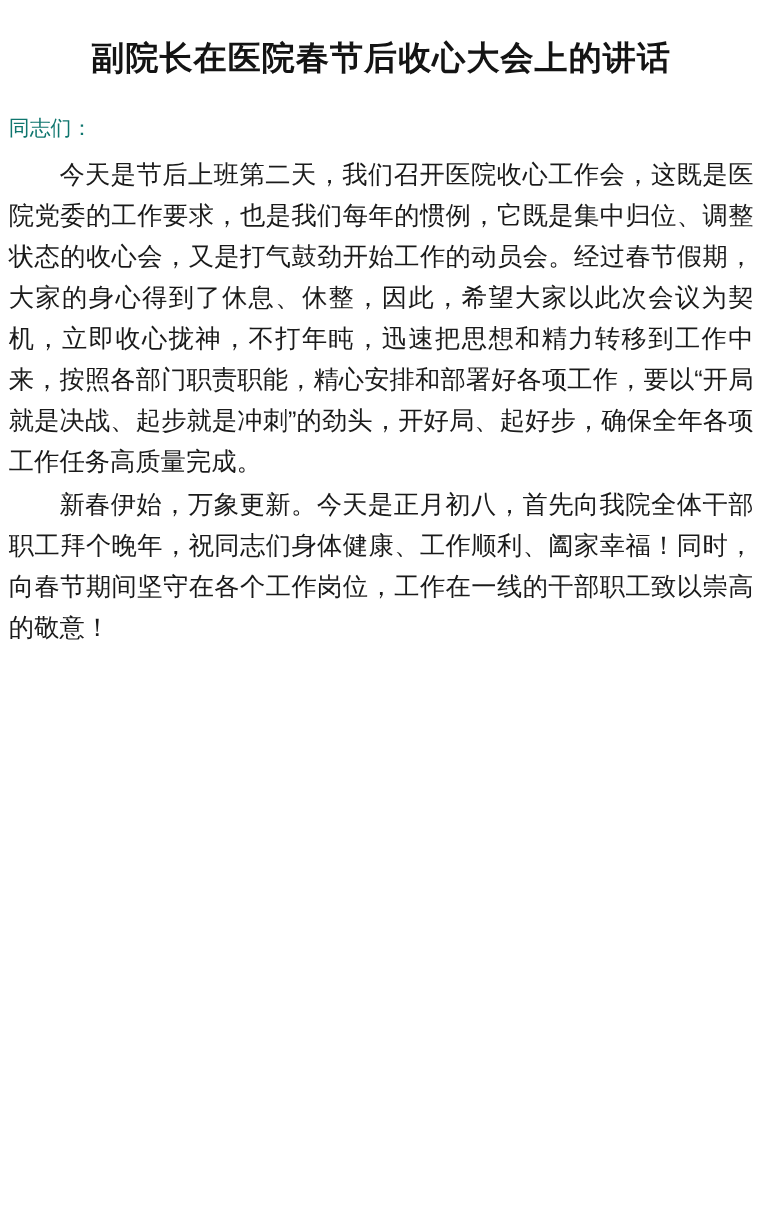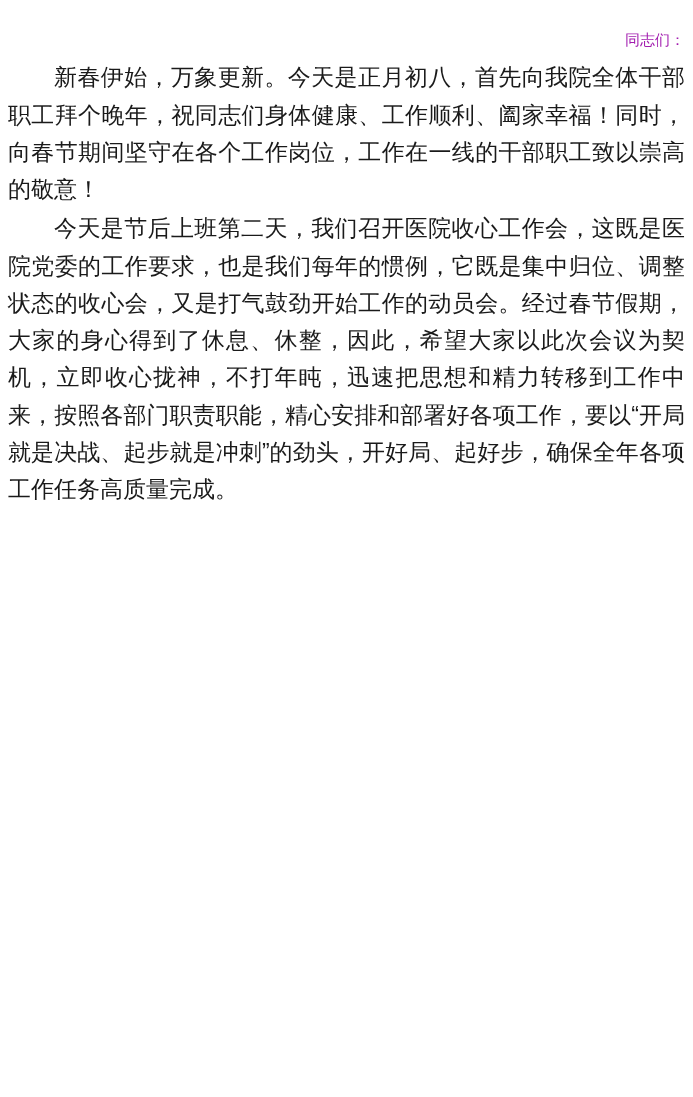--- a/index.html
+++ b/index.html
@@ -23,42 +23,42 @@
   .doc-title {
     font-size: 30px;
     font-weight: bold;
     text-align: center;
     letter-spacing: 1px;
     line-height: 1.3;
     margin: 6px 0 30px 0;
     color: #141414;
   }
   .salutation {
-    font-size: 15px;
+    font-size: 19px;
     line-height: 1.55;
     margin: 0 0 8px 0;
-    color: #a21caf;
-    text-align: right;
+    color: #0f766e;
   }
   .para {
     font-size: 23px;
     line-height: 1.62;
     text-align: justify;
     text-justify: inter-ideograph;
     margin: 0 0 2px 0;
     text-indent: 2em;
     color: #1a1a1a;
   }
 </style>
 </head>
 <body>
 
 <div class="page">
 
+  <h1 class="doc-title">副院长在医院春节后收心大会上的讲话</h1>
 
   <p class="salutation">同志们：</p>
 
+  <p class="para">今天是节后上班第二天，我们召开医院收心工作会，这既是医院党委的工作要求，也是我们每年的惯例，它既是集中归位、调整状态的收心会，又是打气鼓劲开始工作的动员会。经过春节假期，大家的身心得到了休息、休整，因此，希望大家以此次会议为契机，立即收心拢神，不打年盹，迅速把思想和精力转移到工作中来，按照各部门职责职能，精心安排和部署好各项工作，要以“开局就是决战、起步就是冲刺”的劲头，开好局、起好步，确保全年各项工作任务高质量完成。</p>
+
   <p class="para">新春伊始，万象更新。今天是正月初八，首先向我院全体干部职工拜个晚年，祝同志们身体健康、工作顺利、阖家幸福！同时，向春节期间坚守在各个工作岗位，工作在一线的干部职工致以崇高的敬意！</p>
-
-  <p class="para">今天是节后上班第二天，我们召开医院收心工作会，这既是医院党委的工作要求，也是我们每年的惯例，它既是集中归位、调整状态的收心会，又是打气鼓劲开始工作的动员会。经过春节假期，大家的身心得到了休息、休整，因此，希望大家以此次会议为契机，立即收心拢神，不打年盹，迅速把思想和精力转移到工作中来，按照各部门职责职能，精心安排和部署好各项工作，要以“开局就是决战、起步就是冲刺”的劲头，开好局、起好步，确保全年各项工作任务高质量完成。</p>
 
 
 </div>
 
 </body></html>

